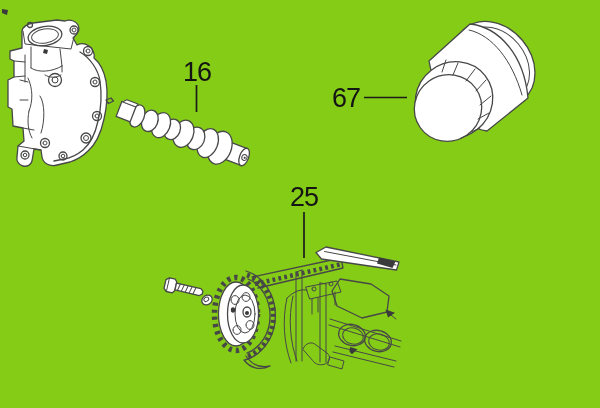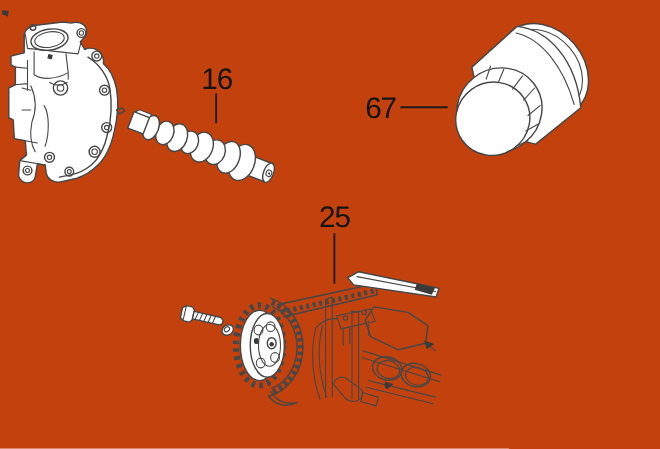--- a/index.html
+++ b/index.html
@@ -1,16 +1,16 @@
 <!DOCTYPE html>
 <html><head>
 <meta charset="utf-8">
 <style>
   html,body { margin:0; padding:0; background:#ffffff; }
-  .stage { position:relative; width:600px; height:408px; background:#c2410c; overflow:hidden;
+  .stage { position:relative; width:600px; height:408px; background:#84cc16; overflow:hidden;
            font-family:"Liberation Sans", sans-serif; }
   svg { display:block; }
   .ln  { fill:none; stroke:#474747; stroke-width:1.3; stroke-linecap:round; stroke-linejoin:round; }
   .fl  { fill:#ffffff; stroke:#474747; stroke-width:1.3; stroke-linejoin:round; }
   .thin{ stroke-width:1; }
   .dk  { fill:#3a3a3a; stroke:none; }
   .teeth { fill:none; stroke:#474747; }
   .callout-line { stroke:#1c1c1c; stroke-width:1.7; }
   .callout-text { font-family:"Liberation Sans", sans-serif; font-size:27px; letter-spacing:-1px;
                   fill:#141414; text-anchor:middle; }

